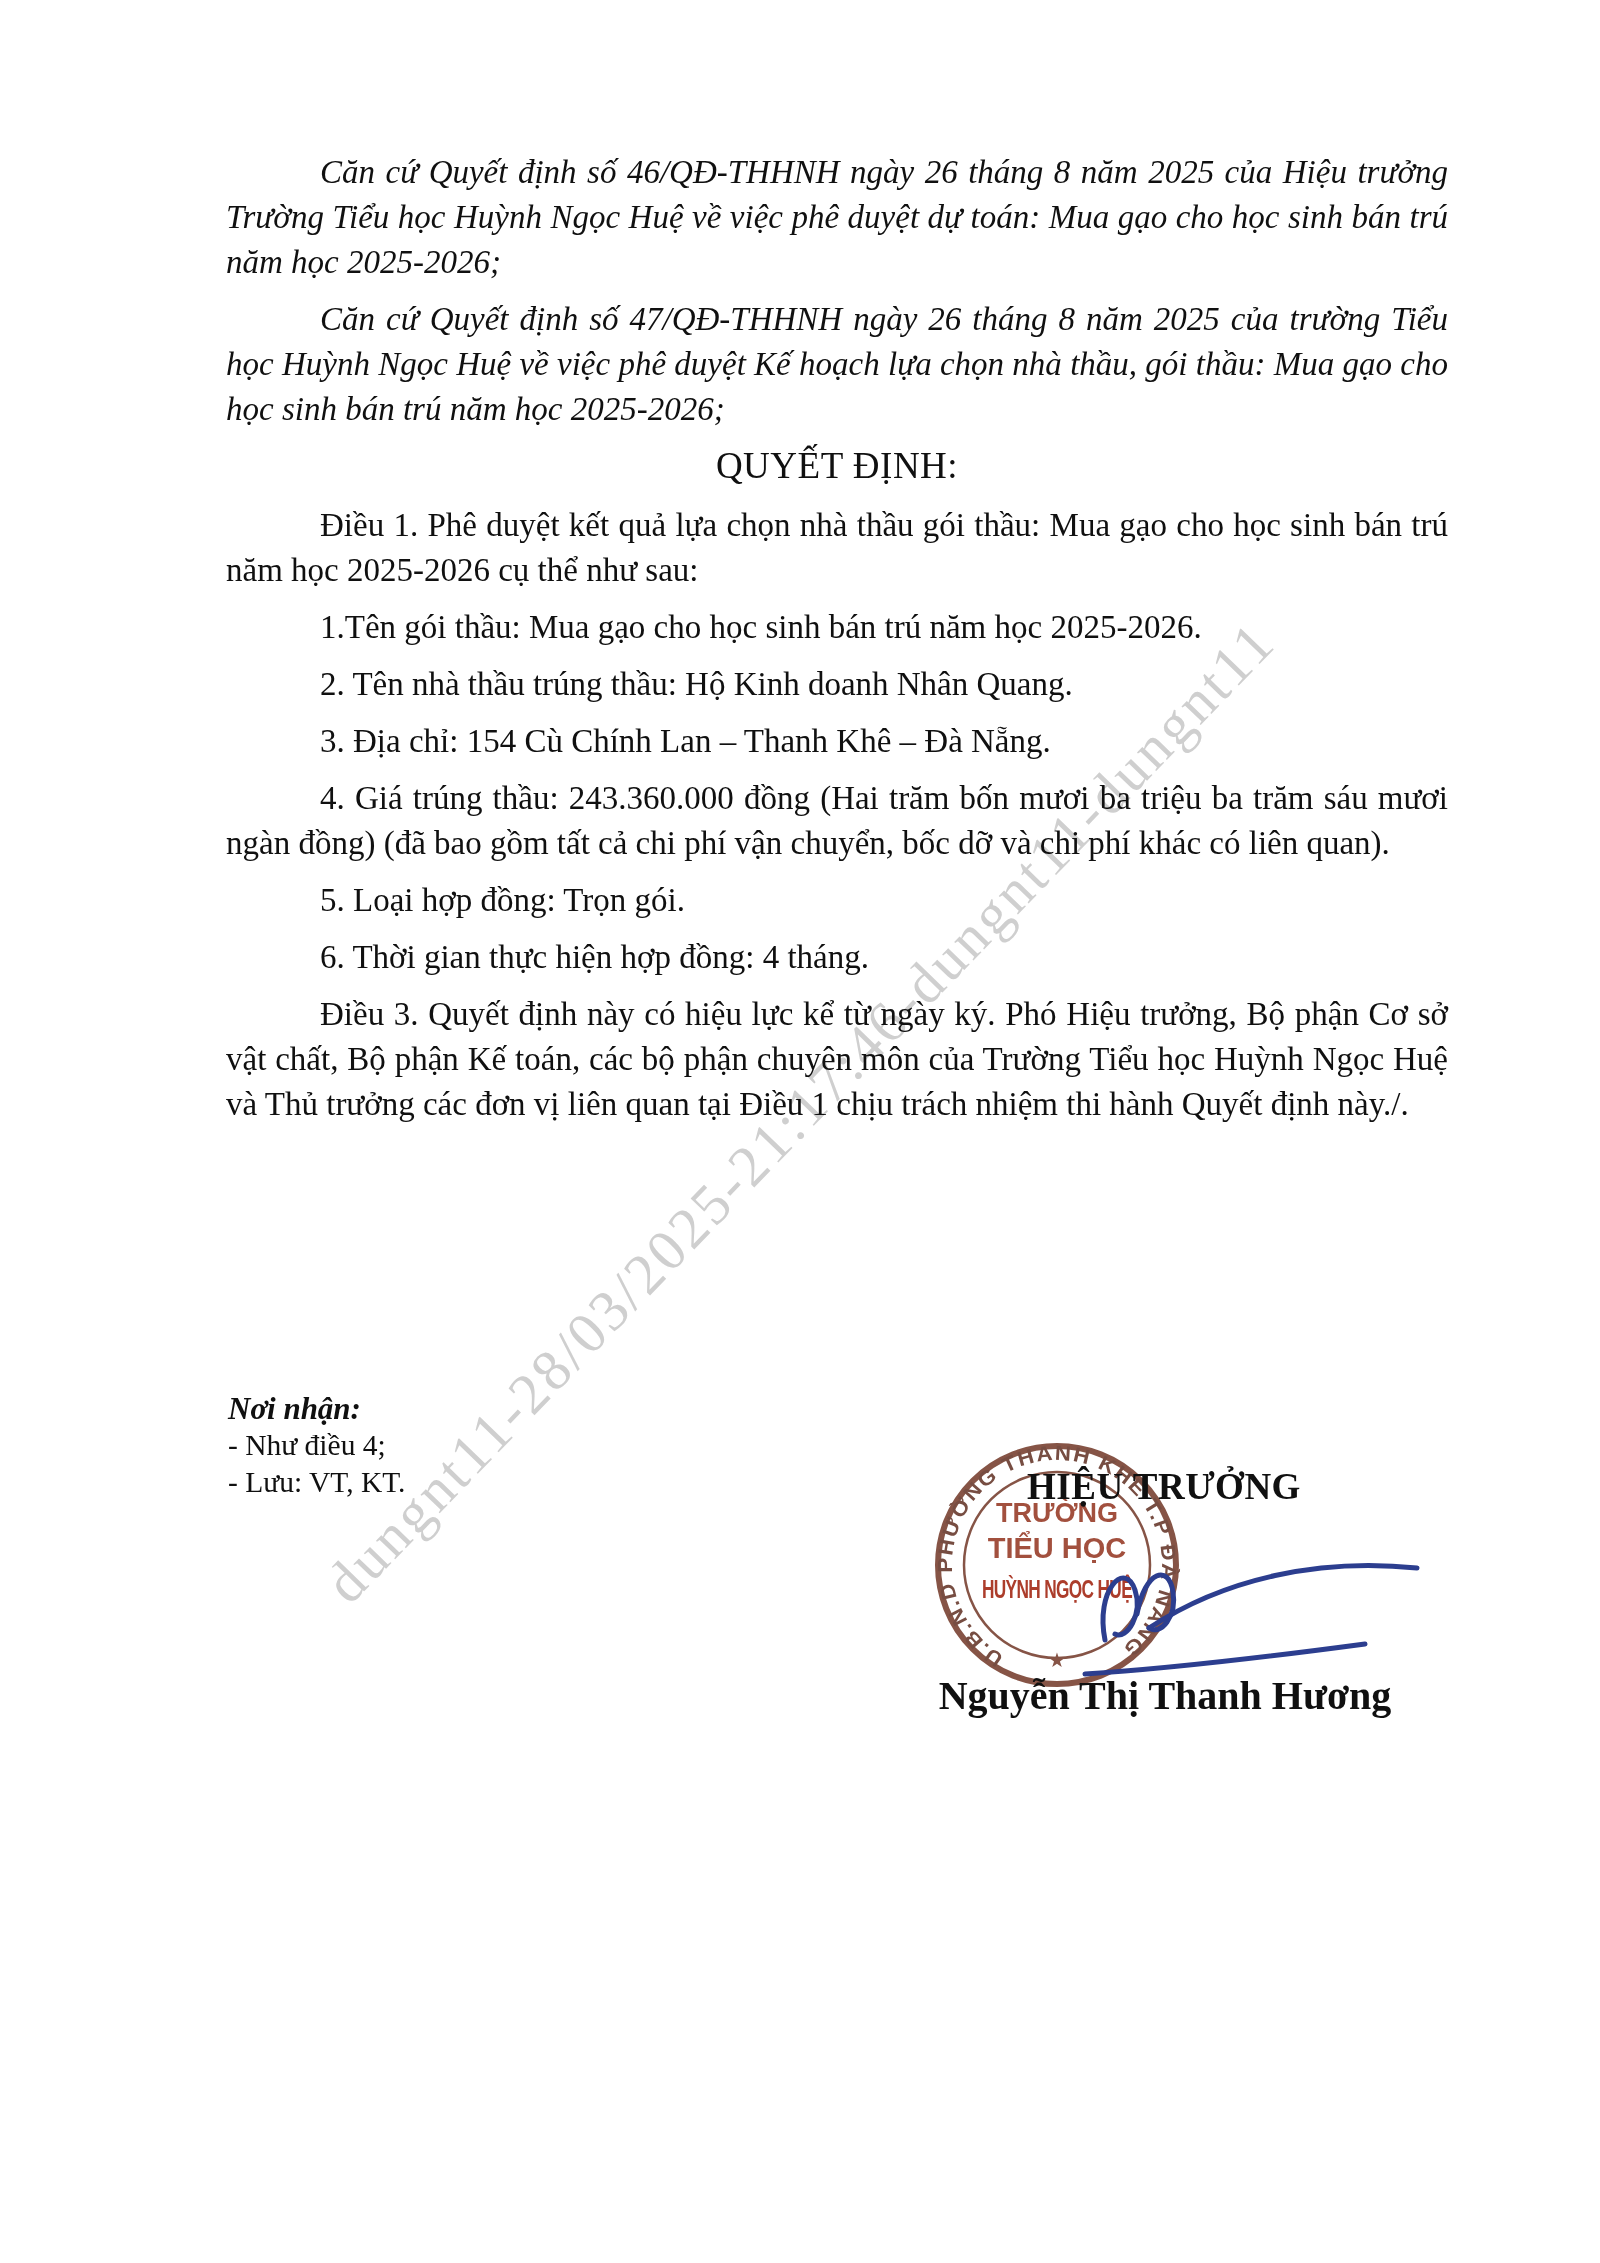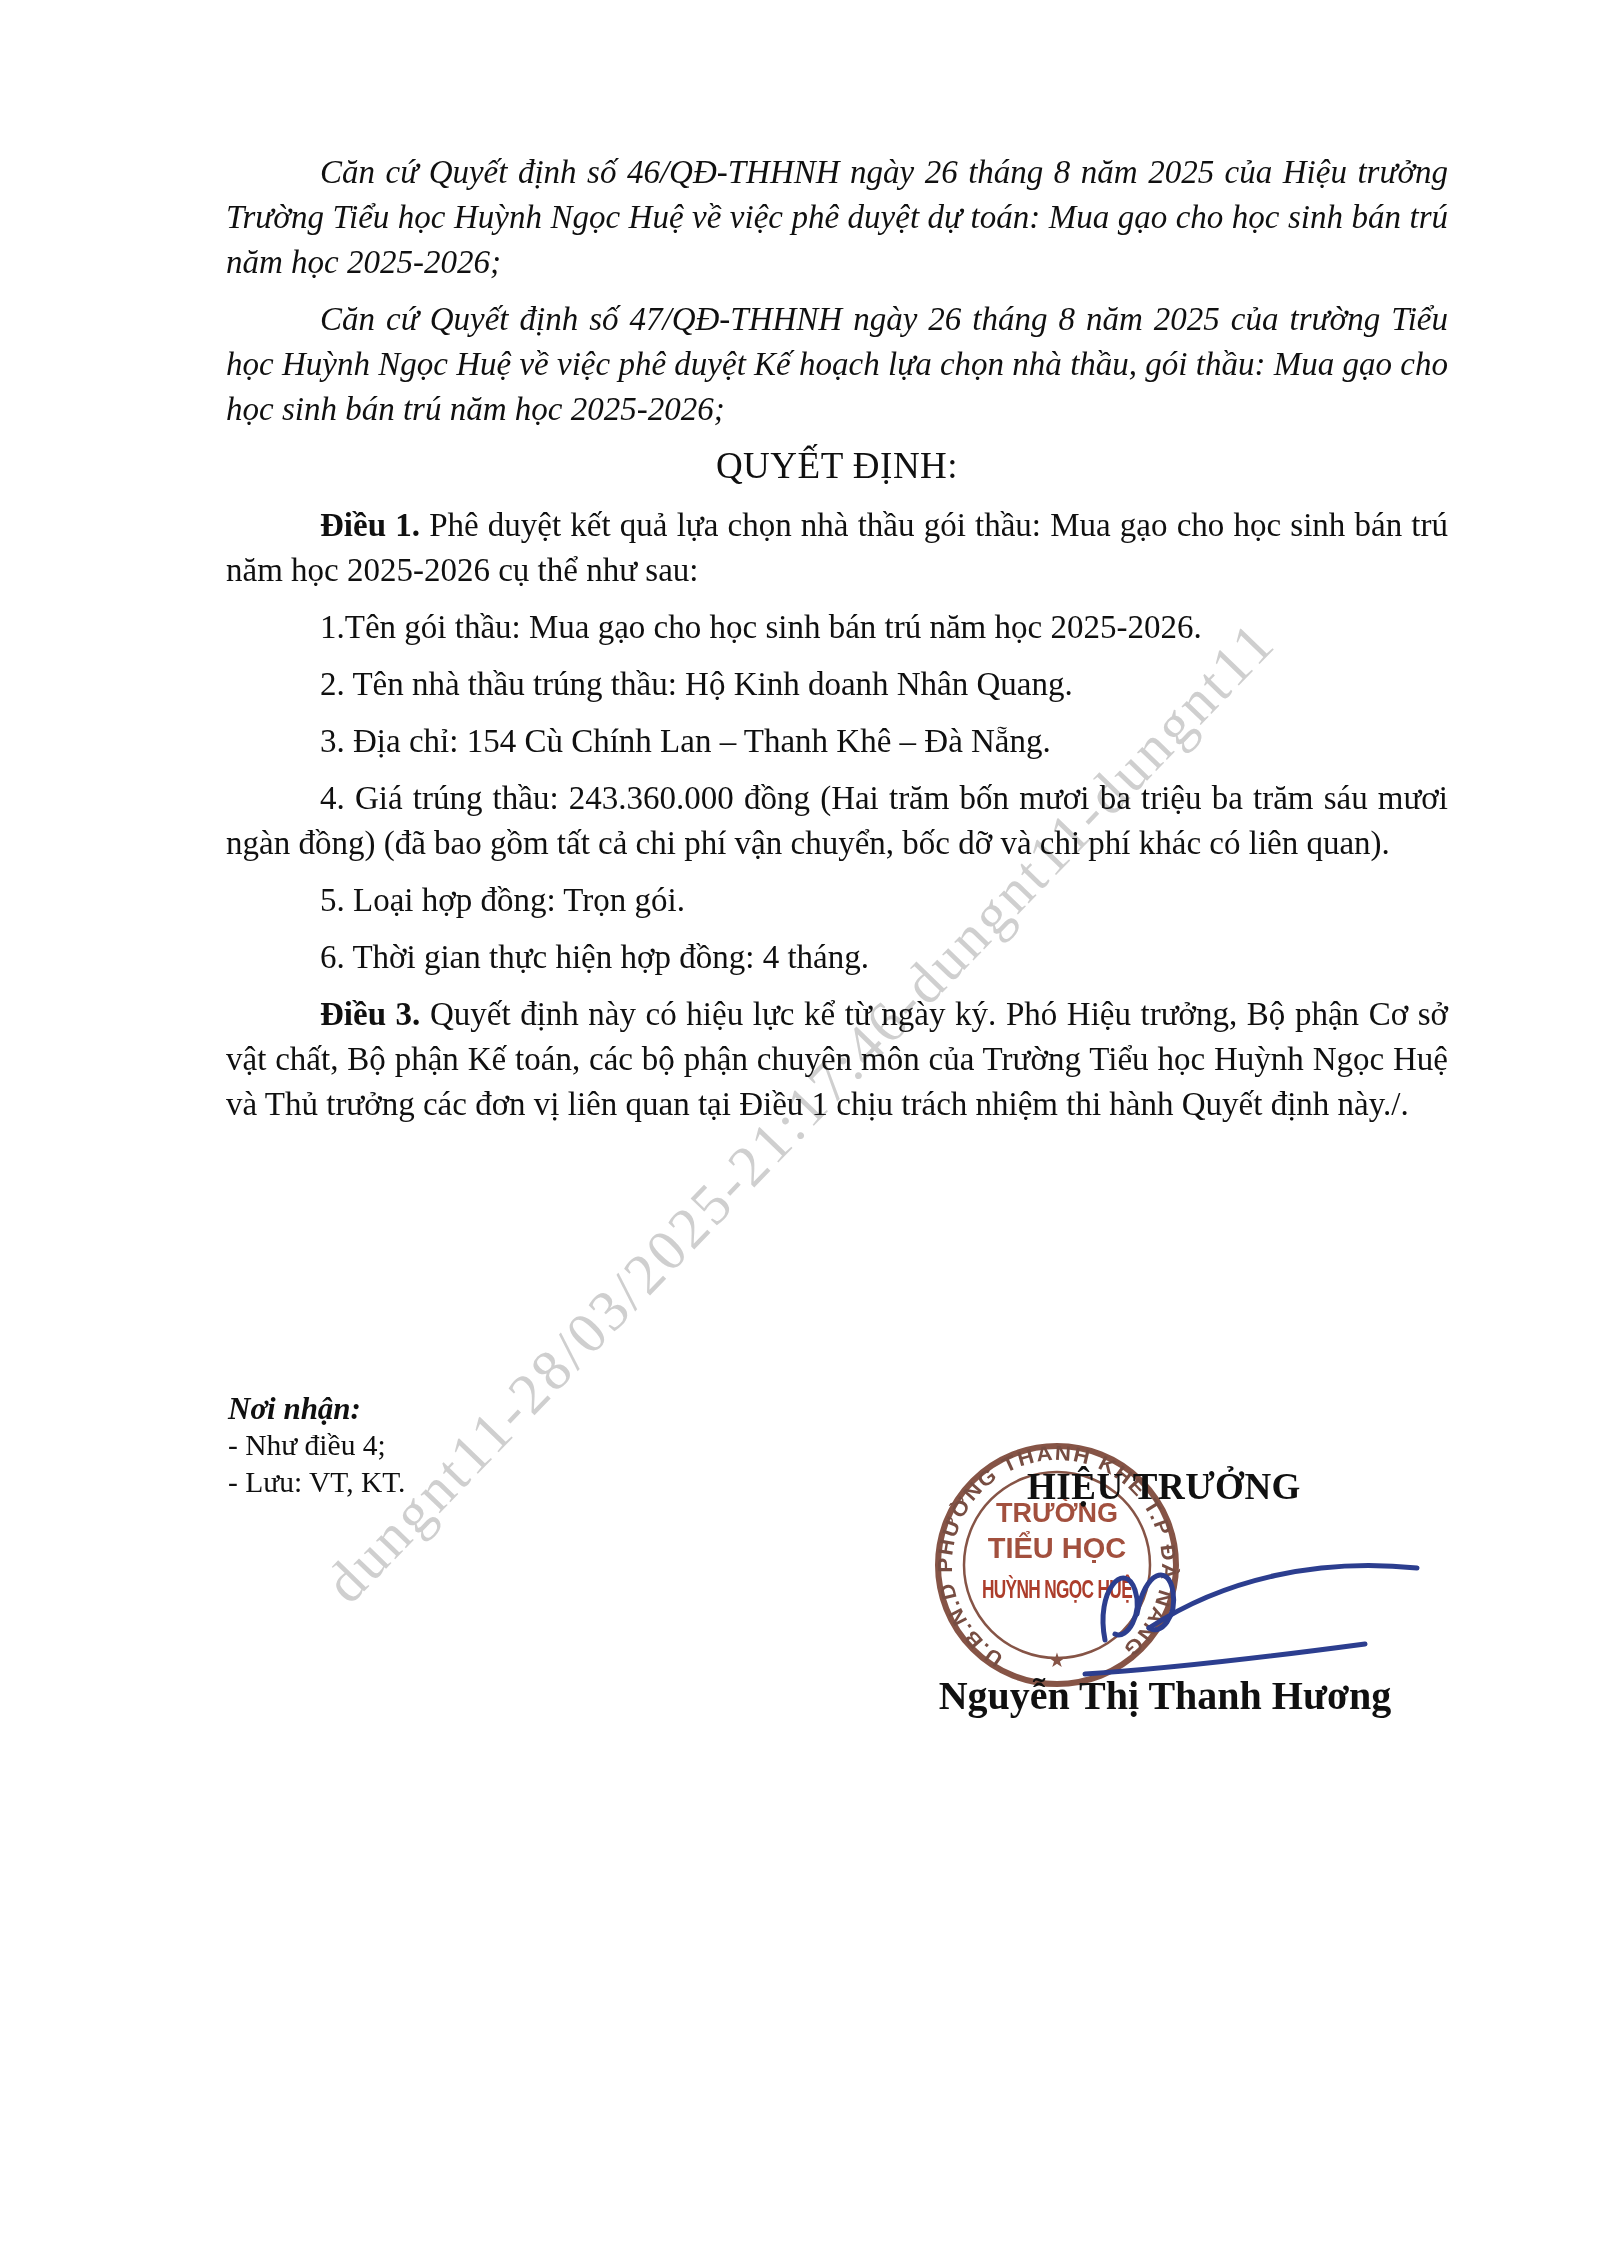--- a/index.html
+++ b/index.html
@@ -17,21 +17,21 @@
   .content { position:absolute; left:226px; top:150px; width:1222px; z-index:1; }
   .content p {
     margin:0 0 12px 0; font-size:33px; line-height:45px;
     text-indent:94px; text-align:justify;
   }
   .content p.italic { font-style:italic; }
   .heading {
     font-size:37px; font-weight:normal; text-align:center;
     margin:10px 0 16px 0; letter-spacing:0.5px;
   }
-  .lead { font-weight:bold;margin-top:20px; }
+  .lead { font-weight:normal;margin-top:20px; }
   .recipients { position:absolute; left:228px; top:1390px; z-index:2; font-size:29.5px; line-height:37px; }
   .rec-title { font-weight:bold; font-style:italic; font-size:31px; }
   .stamp-box { position:absolute; left:932px; top:1440px; width:250px; height:250px; z-index:1; opacity:0.93; }
   .sig-title {
     position:absolute; left:999px; top:1465px; width:330px; z-index:3;
     text-align:center; font-size:37px; font-weight:bold; letter-spacing:0.5px;
   }
   .sig-svg { position:absolute; left:1075px; top:1528px; z-index:4; }
   .sig-name {
     position:absolute; left:930px; top:1672px; width:470px; z-index:5;

